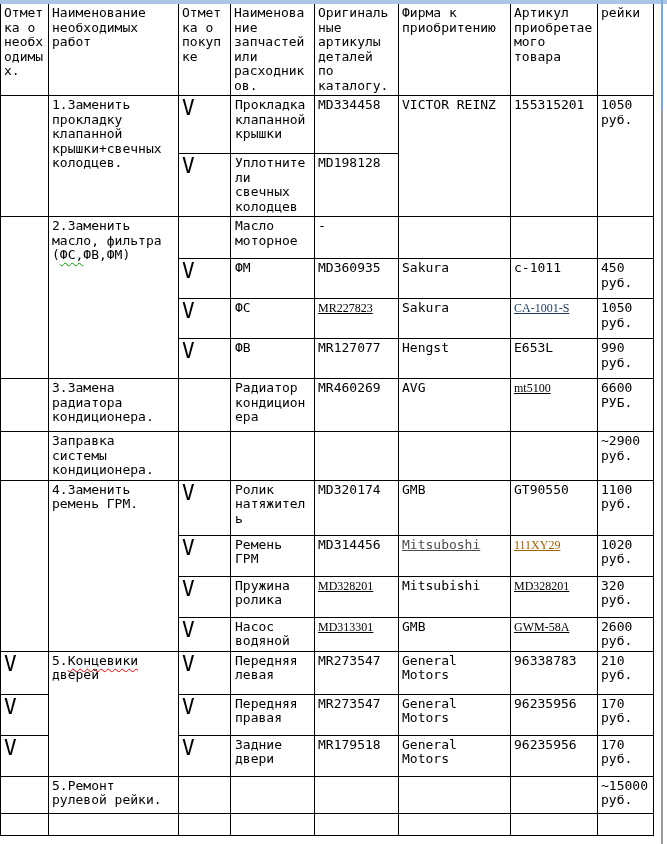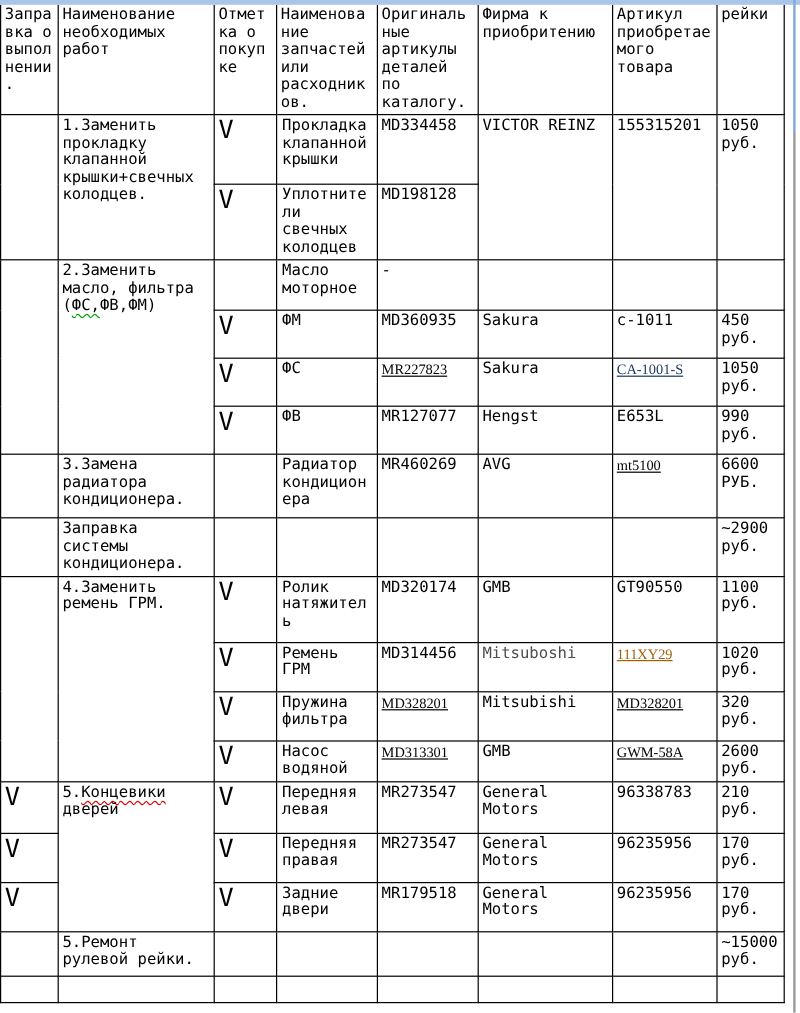--- a/index.html
+++ b/index.html
@@ -26,21 +26,21 @@
     font-weight:normal;
   }
   .doc th{border-top:none;}
   td.c4{padding:2px 4px;}
   .vmark{ text-align:center;vertical-align:middle;
     font-size:21px;line-height:1;font-weight:500;}
   .vmid{vertical-align:middle;}
   .serif{font-family:"Liberation Serif", serif;font-size:12px;line-height:15px;text-decoration:underline;}
   .navy{color:#17365d;}
   .linkblue{color:#a16207;margin-left:24px;}
-  .dim{color:#4d4d4d;}
+  .dim{color:#4d4d4d;text-decoration:underline;}
   .wavy-green{text-decoration:underline wavy #00a000 1px;text-underline-offset:3px;text-decoration-skip-ink:none;}
   .wavy-red{text-decoration:underline wavy #e00000 1px;text-underline-offset:3px;text-decoration-skip-ink:none;}
   tr.hdr{height:88px;} tr.r1a{height:58px;} tr.r1b{height:62px;}
   tr.r2a{height:42px;padding-left:35px;} tr.r2b{height:40px;} tr.r2c{height:40px;} tr.r2d{height:40px;}
   tr.r3{height:53px;padding-left:45px;} tr.r3b{height:46px;}
   tr.r4a{height:55px;margin-top:12px;} tr.r4b{height:41px;} tr.r4c{height:41px;} tr.r4d{height:34px;}
   tr.r5a{height:43px;} tr.r5b{height:41px;} tr.r5c{height:41px;}
   tr.r6{height:37px;} tr.r7{height:22px;}
 </style>
 </head>
@@ -56,21 +56,21 @@
       <col style="width:52px">
       <col style="width:84px">
     <col style="width:84px">
       <col style="width:112px">
       <col style="width:87px">
       <col style="width:56px">
   </colgroup>
 
   <tbody>
       <tr class="hdr">
-    <th>Заправка о выполнении.</th>
+    <th>Отметка о необходимых.</th>
     <th>Наименование необходимых работ</th>
     <th>Отметка о покупке</th>
     <th class="c4">Наименование запчастей или расходников.</th>
     <th>Оригинальные артикулы деталей по каталогу.</th>
     <th>Фирма к приобритению</th>
     <th>Артикул приобретаемого товара</th>
     <th>рейки</th>
   </tr>
 
   <tr class="r1a">
@@ -160,21 +160,21 @@
   <tr class="r4b">
     <td class="vmark">V</td>
     <td class="c4">Ремень ГРМ</td>
     <td>MD314456</td>
     <td class="dim">Mitsuboshi</td>
     <td class="serif linkblue">111XY29</td>
     <td>1020 руб.</td>
   </tr>
   <tr class="r4c">
     <td class="vmark">V</td>
-    <td class="c4">Пружина фильтра</td>
+    <td class="c4">Пружина ролика</td>
     <td class="serif">MD328201</td>
     <td>Mitsubishi</td>
     <td class="serif">MD328201</td>
     <td>320 руб.</td>
   </tr>
   <tr class="r4d">
     <td class="vmark">V</td>
     <td class="c4">Насос водяной</td>
     <td class="serif">MD313301</td>
     <td>GMB</td>

